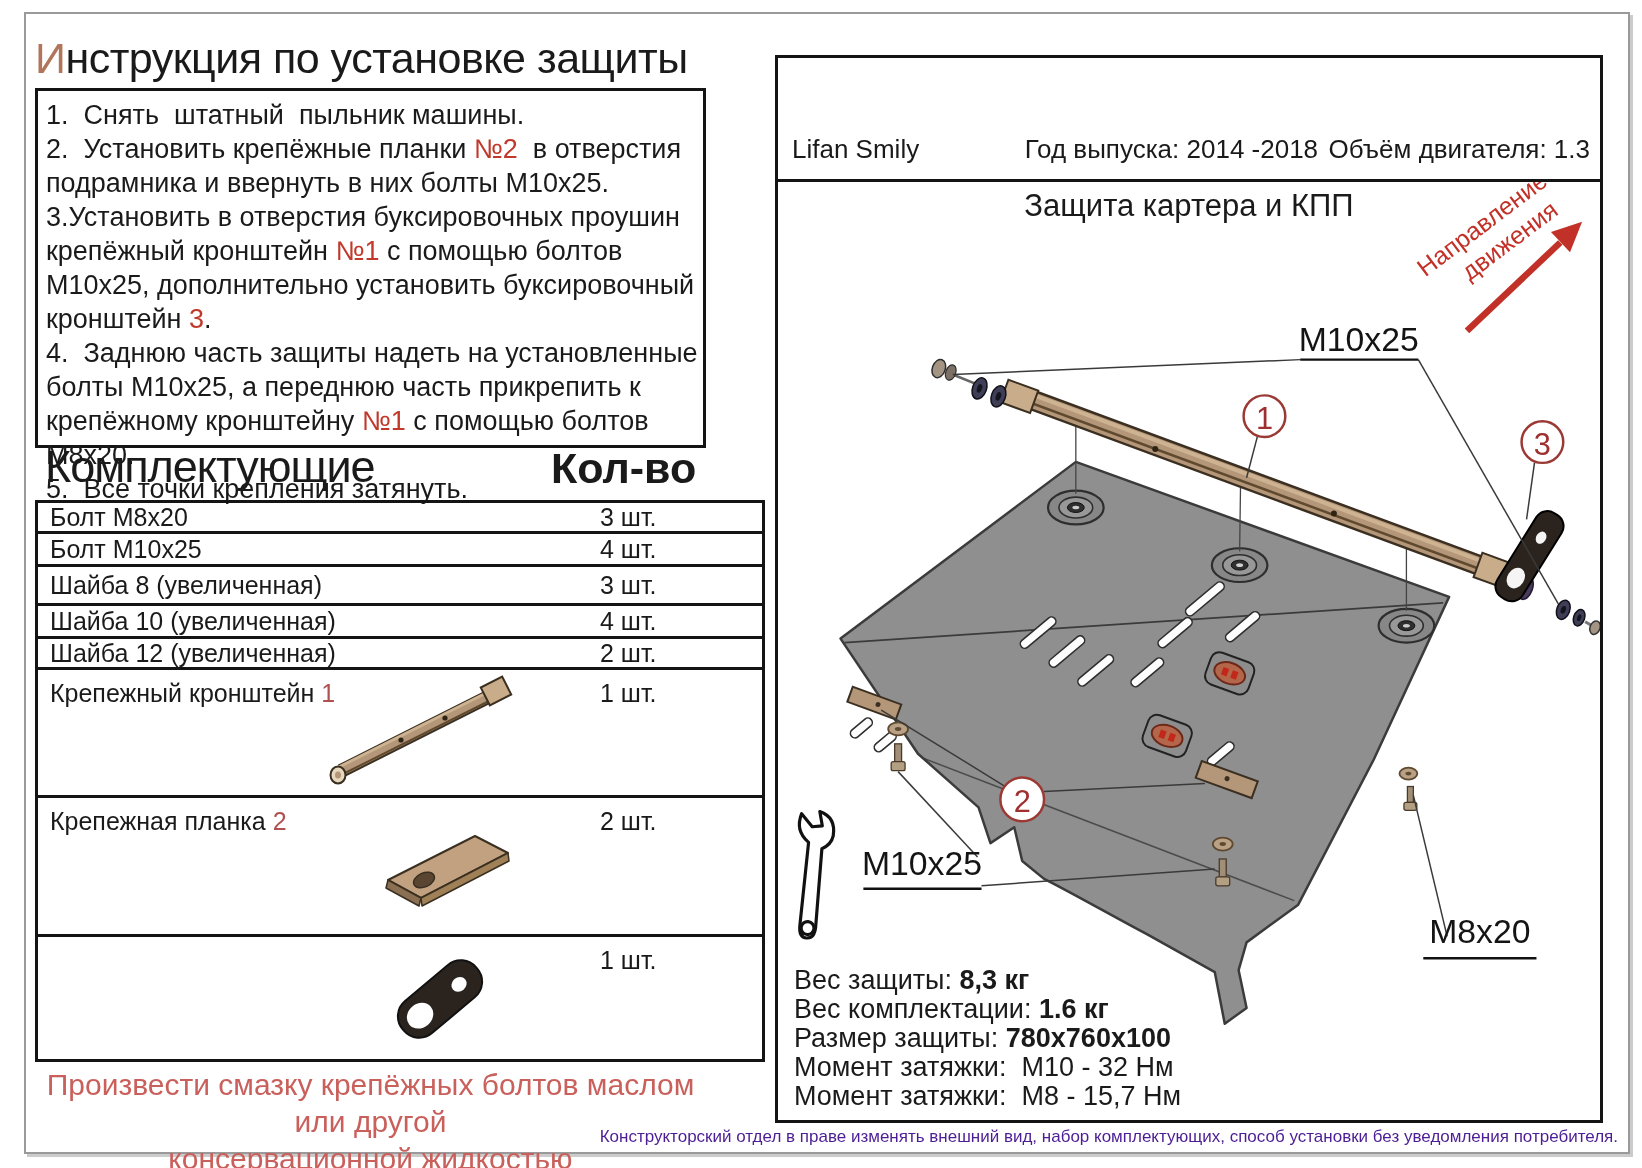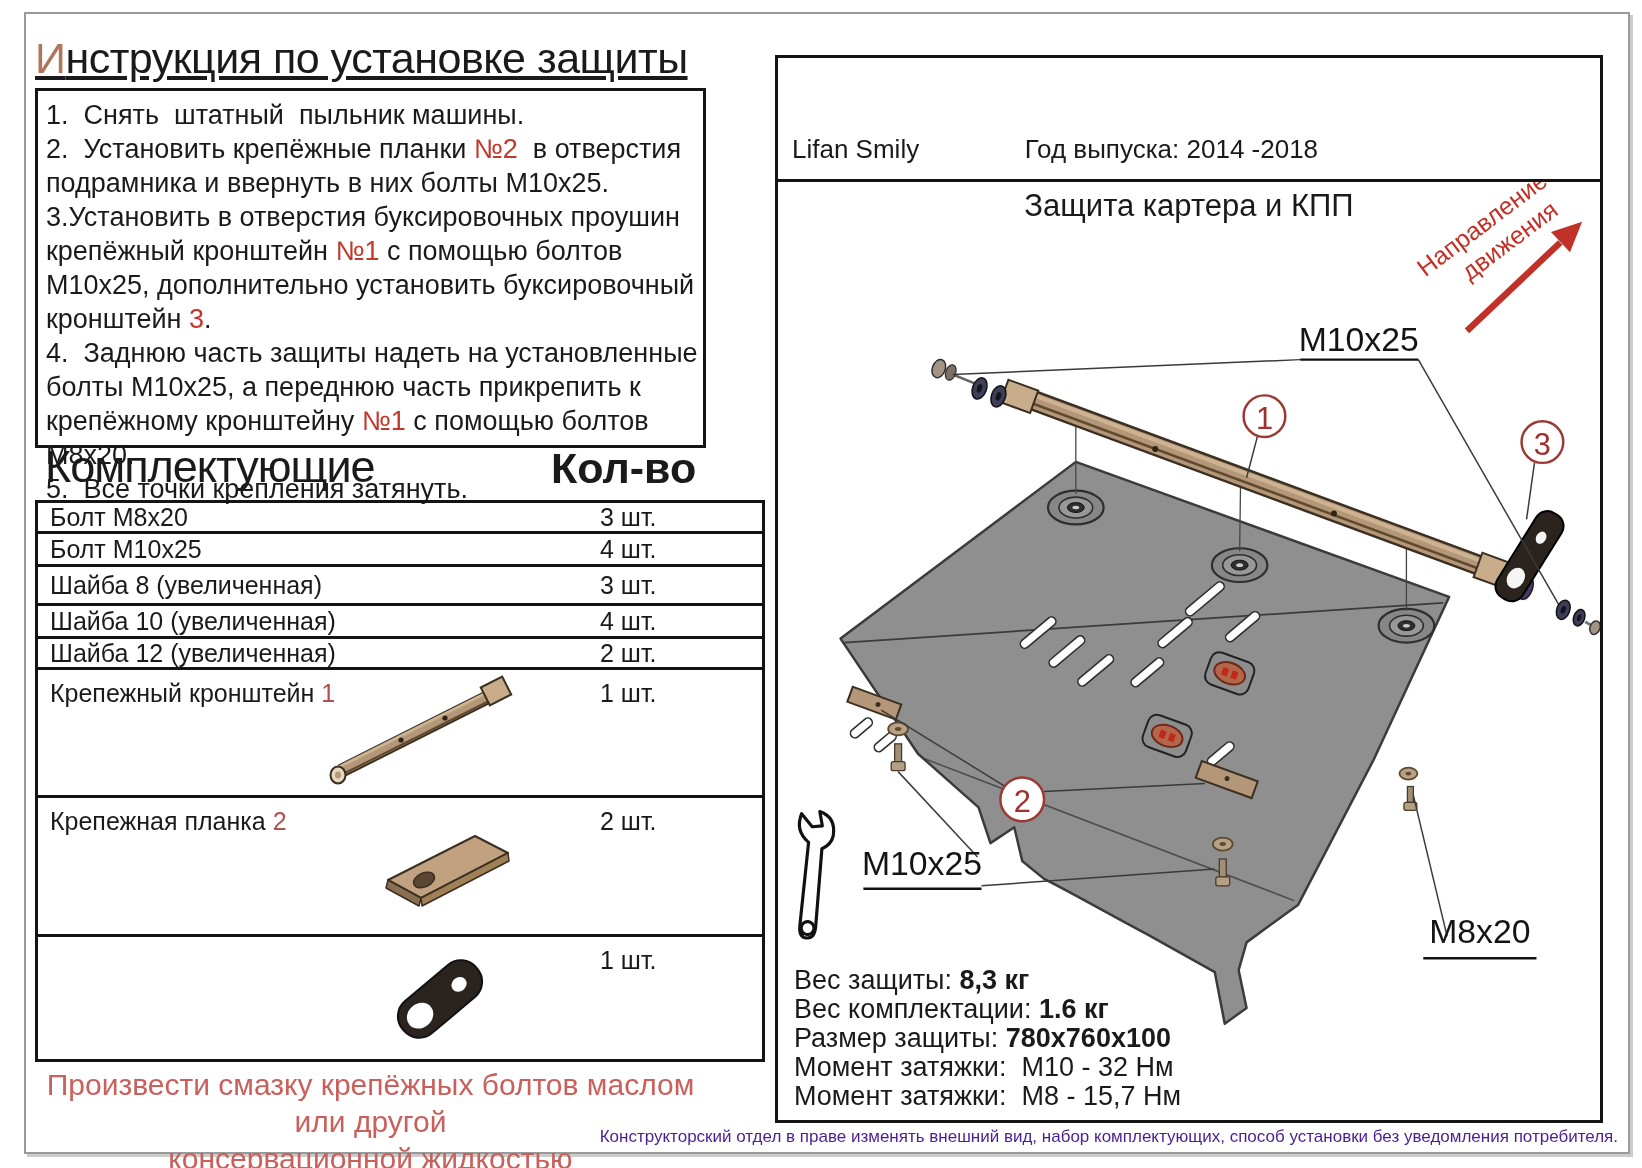--- a/index.html
+++ b/index.html
@@ -1,21 +1,21 @@
 <!DOCTYPE html>
 <html><head>
 <meta charset="utf-8">
 <style>
   html,body{margin:0;padding:0;background:#fff;}
   #page{position:relative;width:1642px;height:1168px;background:#fff;overflow:hidden;
         font-family:"Liberation Sans",sans-serif;color:#1a1a1a;}
   .pborder{position:absolute;left:24px;top:12px;width:1602px;height:1138px;
            border:2px solid #9a9a9a;box-shadow:3px 3px 0 rgba(140,140,140,.45);}
   
-  .title{position:absolute;left:35px;top:34px;font-size:43px;letter-spacing:-.5px;white-space:nowrap;text-decoration:underline;}
+  .title{position:absolute;left:35px;top:34px;font-size:43px;letter-spacing:-.5px;white-space:nowrap;}
   .title .first{color:#b0755a;}
   .instr-box{position:absolute;left:35px;top:88px;width:671px;height:360px;border:3px solid #141414;
              box-sizing:border-box;padding:7px 4px 0 8px;font-size:27px;line-height:34px;}
   .instr{white-space:pre-wrap;}
   .red{color:#c0392b;}
   .comp-head{position:absolute;left:45px;top:441px;font-size:45px;font-weight:400;letter-spacing:-1px;}
   .qty-head{position:absolute;left:551px;top:444px;font-size:43px;font-weight:700;text-align:right;}
   .comp-table{position:absolute;left:35px;top:500px;width:730px;border:3px solid #141414;box-sizing:border-box;}
   .comp-row{position:relative;border-bottom:3px solid #141414;font-size:25px;}
   .comp-row:last-child{border-bottom:none;}
@@ -124,20 +124,21 @@
 
   <div class="note">
     <div>Произвести смазку крепёжных болтов маслом или другой</div>
     <div>консервационной жидкостью</div>
   </div>
 
   <div class="panel">
     <div class="panel-header">
       <span class="model">Lifan Smily</span>
       <span class="years">Год выпуска: 2014 -2018</span>
+      <span class="engine">Объём двигателя: 1.3</span>
     </div>
     <div class="diagram-title">Защита картера и КПП</div>
 
     <svg class="diagram" viewBox="0 0 828 941">
 
       <g>
         <path d="M 300,280 L 676,416 L 600,580 L 524,726 L 472,764 L 464,792 L 472,830 L 450,846 L 440,794 L 372,756 C 320,728 292,712 268,700 L 246,682 L 238,648 L 214,664 L 202,628 L 141,574 L 63,458 Z" fill="#8f8f8f" stroke="#3b3b3b" stroke-width="2.5" stroke-linejoin="round"></path>
         <path d="M 67,462 L 670,422" fill="none" stroke="#3b3b3b" stroke-width="1.8"></path>
         <path d="M 145,578 L 520,722" fill="none" stroke="#3b3b3b" stroke-width="1.5" opacity=".8"></path>
 

